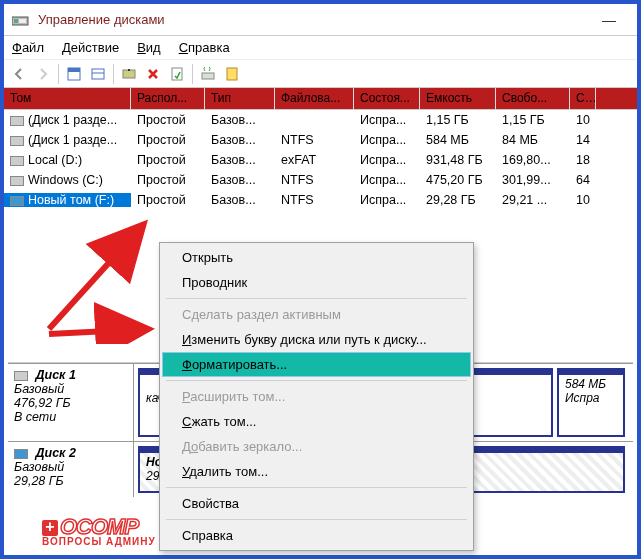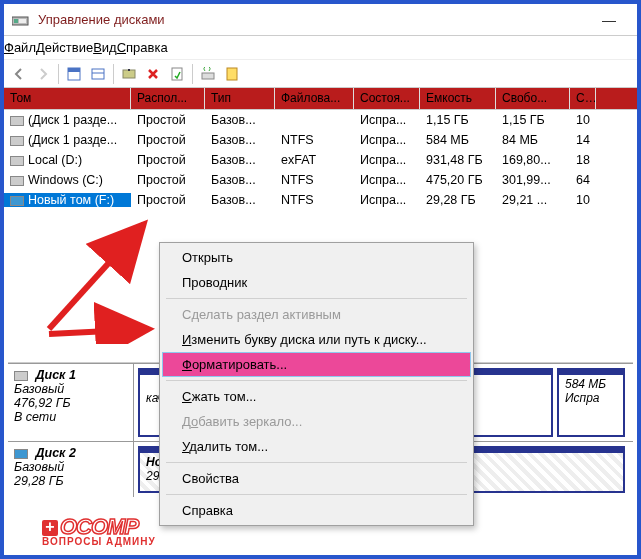--- a/index.html
+++ b/index.html
@@ -2,39 +2,39 @@
 <html><head>
 <meta charset="utf-8">
 <style>
   * { box-sizing: border-box; font-family: 'Segoe UI', Tahoma, sans-serif; }
   body { margin: 0; background: #fff; }
   .frame { width: 641px; height: 559px; border: 4px solid #2756cc; position: relative; background: #fff; }
   .titlebar { height: 32px; display: flex; align-items: center; padding: 0 8px; border-bottom: 1px solid #ccc; }
   .titlebar .icon { width: 18px; height: 14px; margin-right: 8px; }
   .titlebar .title { font-size: 13px; color: #7f1d1d; flex: 1; }
   .winbtn { width: 40px; height: 26px; display: flex; align-items: center; justify-content: center; font-size: 14px; color: #333; }
-  .menubar { height: 24px; display: flex; align-items: center; padding: 2px 0; font-size: 13px; border-bottom: 1px solid #eee; }
+  .menubar { height: 24px; display: flex; align-items: center; padding: 2px 8px; gap: 18px; font-size: 13px; border-bottom: 1px solid #eee; }
   .menubar span { color: #000; }
   .menubar span u { text-decoration: underline; }
   .toolbar { height: 28px; display: flex; align-items: center; padding: 0 4px; gap: 2px; border-bottom: 1px solid #ccc; }
   .tbtn { width: 22px; height: 22px; border: 1px solid transparent; display: flex; align-items: center; justify-content: center; }
   .sep { width: 1px; height: 20px; background: #ccc; margin: 0 2px; }
   .listhead { display: flex; height: 22px; border-bottom: 1px solid #ccc; font-size: 12px; background:#b91c1c;}
   .listhead .col { border-right: 1px solid #ddd; padding: 3px 6px; overflow: hidden; white-space: nowrap; text-overflow: ellipsis; }
   .rows { font-size: 12.5px; }
   .row { display: flex; height: 20px; align-items: center; }
   .row .cell { padding: 0 6px; overflow: hidden; white-space: nowrap; }
   .row.sel .cell:first-child { background: #0078d7; color: #fff; }
   .volicon { display: inline-block; width: 14px; height: 10px; margin-right: 4px; vertical-align: middle; background:#888; position:relative;}
   .volicon::before{content:"";position:absolute;inset:1px;background:#ccc;}
   .volicon.blue::before{background:#3e97d1;}
   .ctxmenu { position: absolute; left: 155px; top: 238px; width: 315px; background: #f0f0f0; border: 1px solid #a0a0a0; box-shadow: 2px 3px 6px rgba(0,0,0,0.25); font-size: 13px; padding: 2px; z-index: 50;}
   .ctxitem { padding: 5px 20px; white-space: nowrap; }
   .ctxitem.disabled { color: #9a9a9a; }
-  .ctxitem.hl { background: #ec4899; border:1px solid #8fc8ef; padding:4px 19px;}
+  .ctxitem.hl { background: #14b8a6; border:1px solid #8fc8ef; padding:4px 19px;}
   .ctxsep { height: 1px; background: #d0d0d0; margin: 3px 4px; }
   .lower { position:absolute; left:4px; right:4px; top:358px; border-top:1px solid #ccc;font-style:italic; }
   .diskrow { display:flex; height:78px; border-top:1px solid #999;}
   .diskinfo{ width:126px; border-right:1px solid #999; padding:4px 6px; font-size:12.5px;}
   .diskinfo .dname{font-weight:bold;}
   .dparts{flex:1; display:flex; padding:4px;}
   .part{border:2px solid #27338f; margin-right:4px; padding:3px 6px; font-size:12px; background:#fff; position:relative;}
   .part .ptop{height:5px;background:#27338f;margin:-3px -6px 2px -6px;}
   .diskrow.d2 .part .ptop{background:#27338f;}
   .arrow{position:absolute;z-index:40;}
@@ -198,20 +198,21 @@
   </svg>
 
   <div class="ctxmenu">
     <div class="ctxitem">Открыть</div>
     <div class="ctxitem">Проводник</div>
     <div class="ctxsep"></div>
     <div class="ctxitem disabled">Сделать раздел активным</div>
     <div class="ctxitem"><u>И</u>зменить букву диска или путь к диску...</div>
     <div class="ctxitem hl"><u>Ф</u>орматировать...</div>
     <div class="ctxsep"></div>
+    <div class="ctxitem disabled"><u>Р</u>асширить том...</div>
     <div class="ctxitem"><u>С</u>жать том...</div>
     <div class="ctxitem disabled">Д<u>о</u>бавить зеркало...</div>
     <div class="ctxitem"><u>У</u>далить том...</div>
     <div class="ctxsep"></div>
     <div class="ctxitem">Свойства</div>
     <div class="ctxsep"></div>
     <div class="ctxitem">Справка</div>
   </div>
 
   <div class="lower">

